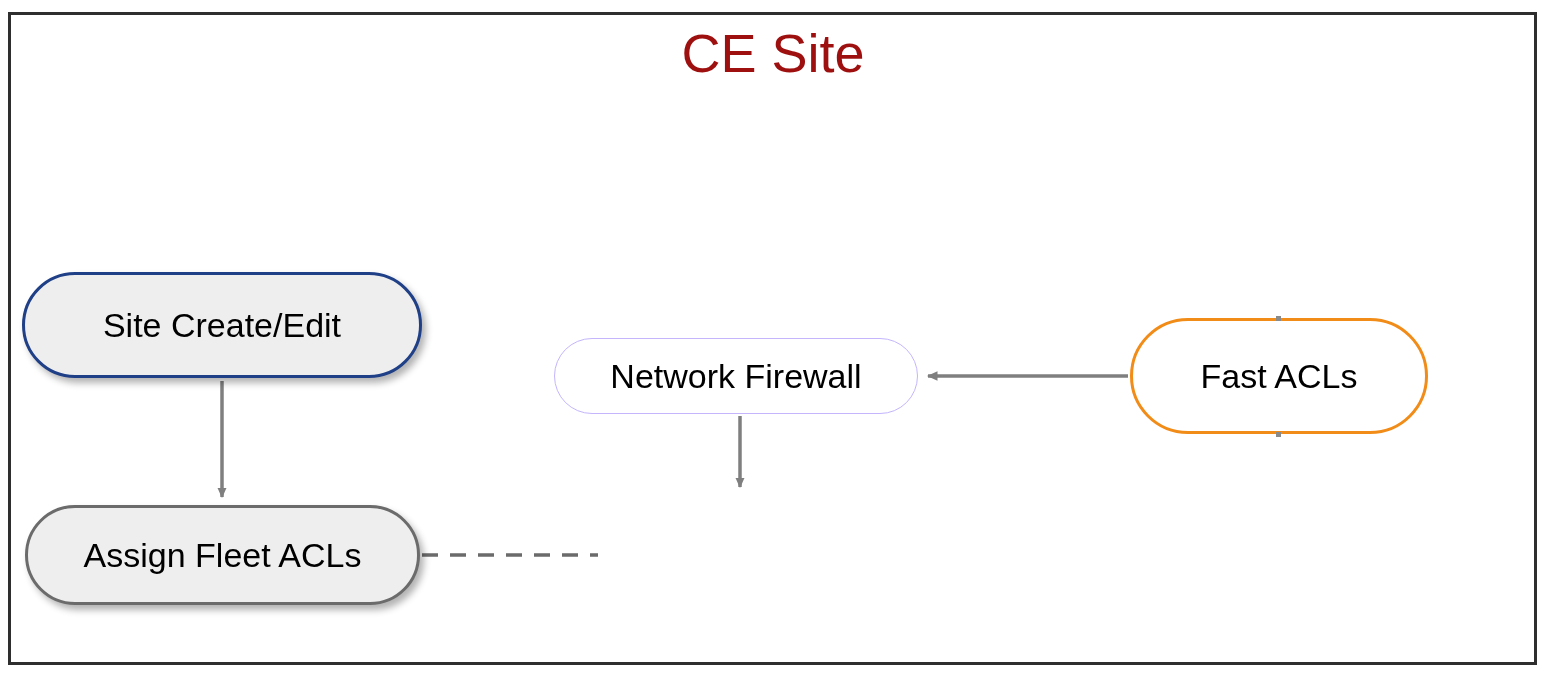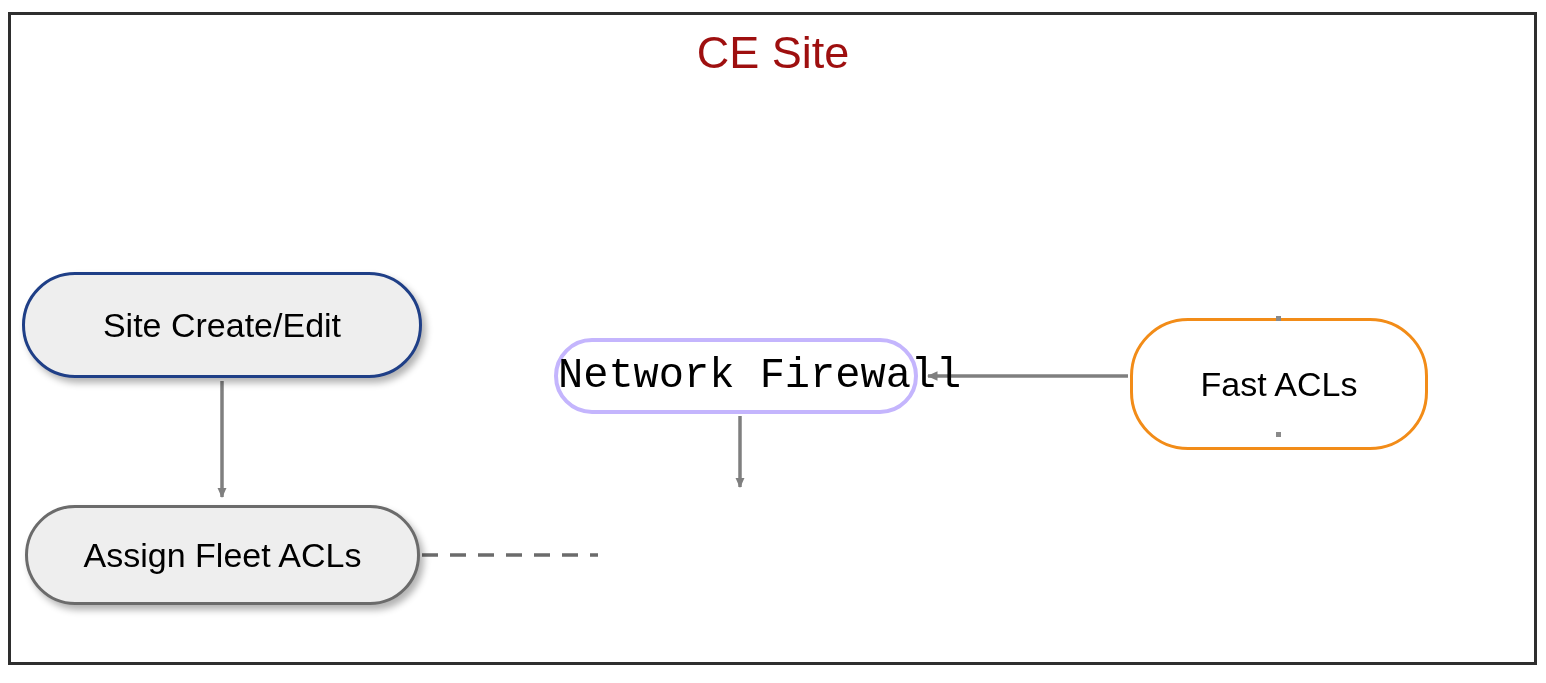--- a/index.html
+++ b/index.html
@@ -29,21 +29,21 @@
     background: transparent;
   }
   
   #diagram-title {
     position: absolute;
     left: 0;
     top: 22px;
     width: 1546px;
     text-align: center;
     color: #9e0f0f;
-    font-size: 45px;
+    font-size: 54px;
     line-height: 62px;
     letter-spacing: 0px;
     white-space: pre;
   }
   
   #edges {
     position: absolute;
     left: 0;
     top: 0;
     width: 1546px;
@@ -89,43 +89,42 @@
     font-size: 34px;
     box-shadow: 4px 5px 7px rgba(0,0,0,0.30);
   }
   
   #node-network-firewall {
     left: 554px;
     top: 338px;
     width: 364px;
     height: 76px;
     background: #ffffff;
-    border: 4px solid #c4b5fd;
+    border: 1px solid #c4b5fd;
     border-radius: 38px;
-    font-size: 42px;
-    font-family: Liberation Mono, monospace;
+    font-size: 34px;
   }
   
   #node-fleet {
     left: 600px;
     top: 495px;
     width: 285px;
     height: 118px;
     background: #ffffff;
     border: 3px solid #6b6b6b;
     border-radius: 55px;
     font-size: 34px;
     box-shadow: 4px 5px 7px rgba(0,0,0,0.30);
   }
   
   #node-fast-acls {
     left: 1130px;
     top: 318px;
     width: 298px;
-    height: 132px;
+    height: 116px;
     background: #ffffff;
     border: 3px solid #f28c18;
     border-radius: 58px;
     font-size: 34px;
   }
   
   .handle {
     position: absolute;
     width: 5px;
     height: 5px;

